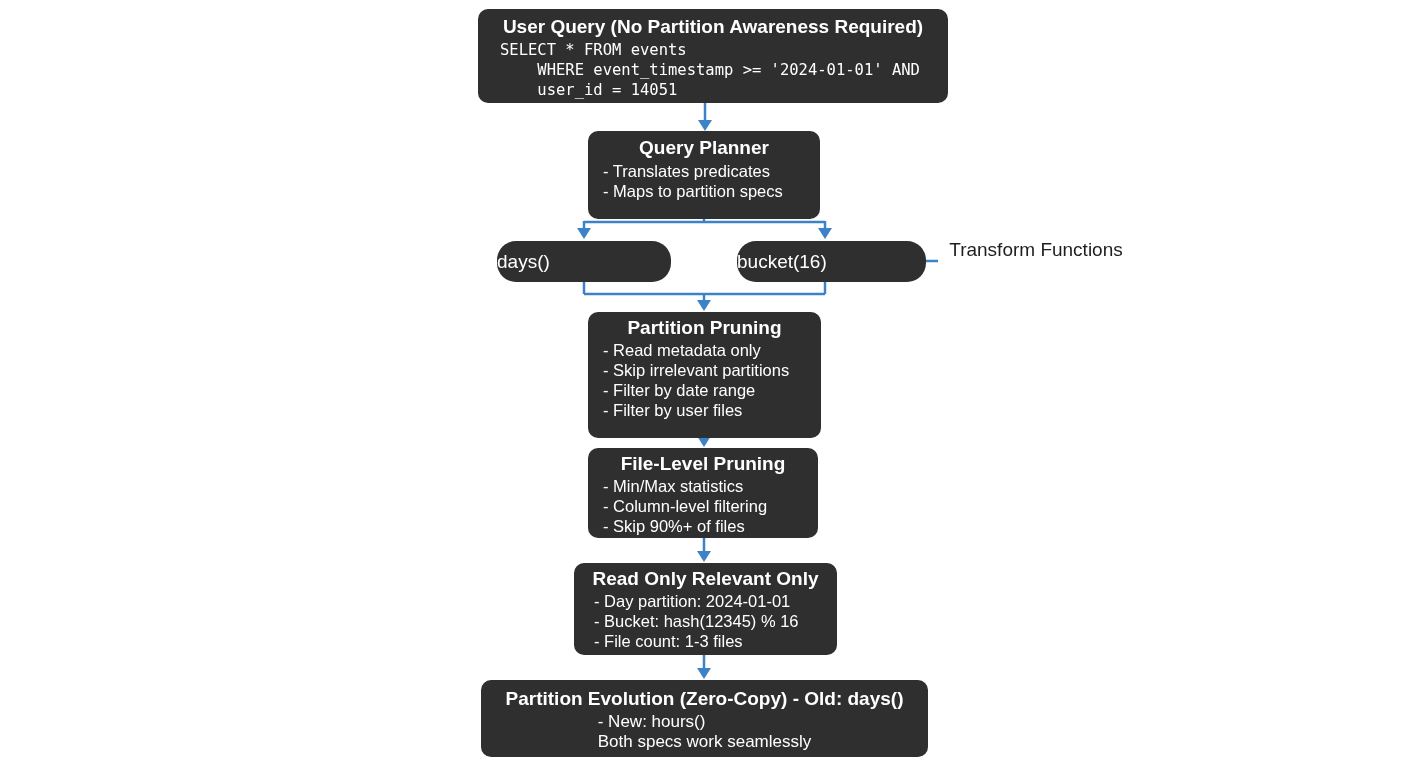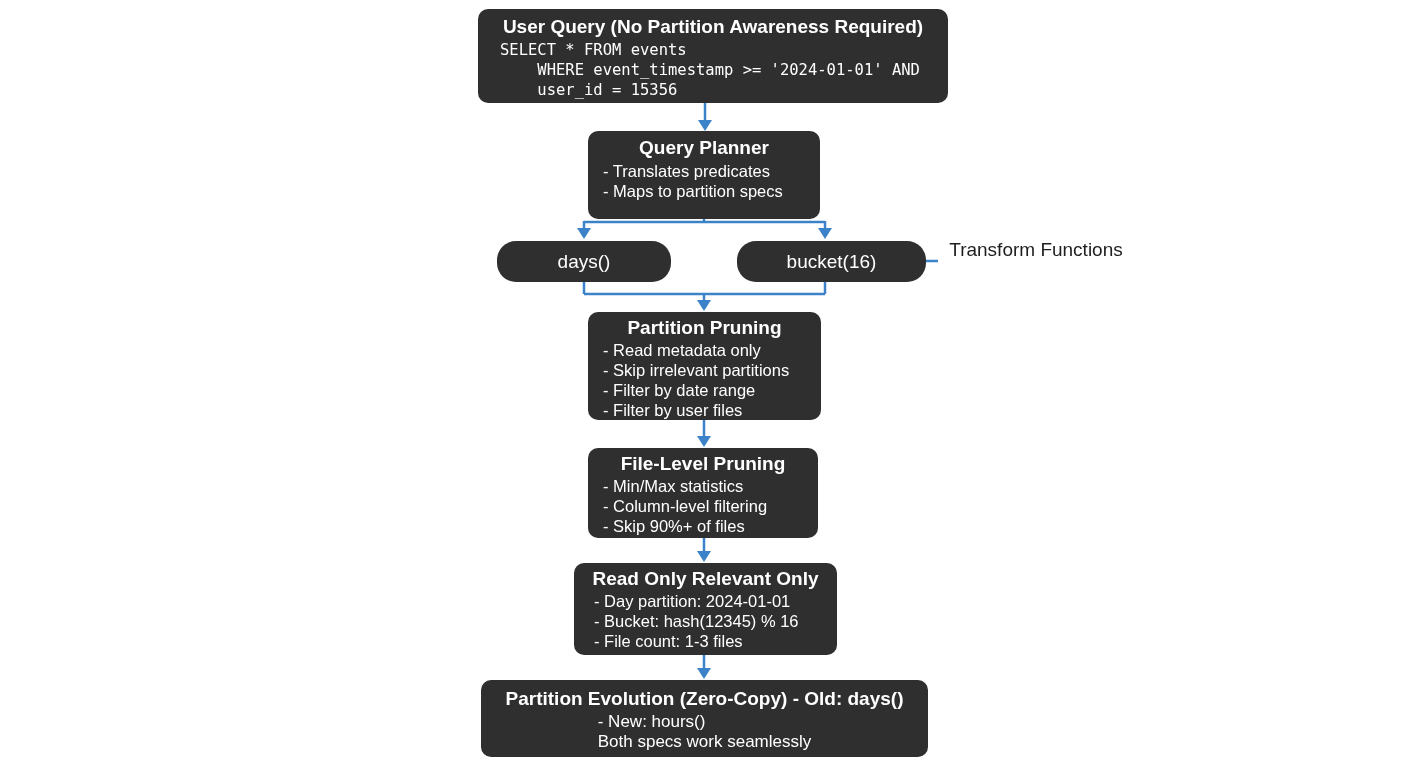--- a/index.html
+++ b/index.html
@@ -44,21 +44,21 @@
   }
   .bullet{white-space:pre;}
   .code{
     font-family:"DejaVu Sans Mono","Liberation Mono",monospace;
     font-size:15.5px;
     line-height:20px;
     padding-left:22px;
   }
   .code div{white-space:pre;}
   .leaf{
-    display:flex;align-items:center;justify-content:center;
+    display:flex;align-items:center;justify-content:flex-start;
     font-size:19px;
     border-radius:19px;
   }
   .center-block{text-align:center;}
   .center-block .inner{
     display:inline-block;
     text-align:left;
     font-size:17px;
     line-height:20px;
   }
@@ -121,21 +121,21 @@
       <path class="c-line" d="M704,655 L704,669"></path>
       <polygon class="c-head" points="697,668 711,668 704,679"></polygon>
     </g>
   </svg>
 
   <div class="node" style="left:470px;top:9px;width:470px;height:94px;margin-left:8px;">
     <div class="node-title">User Query (No Partition Awareness Required)</div>
     <div class="code">
       <div>SELECT * FROM events</div>
       <div>    WHERE event_timestamp &gt;= '2024-01-01' AND</div>
-      <div>    user_id = 15356</div>
+      <div>    user_id = 14051</div>
     </div>
   </div>
 
   <div class="node" style="left:588px;top:131px;width:232px;height:88px;">
     <div class="node-title" style="padding-top:4px;">Query Planner</div>
     <ul class="bullets">
       <li class="bullet">- Translates predicates</li>
       <li class="bullet">- Maps to partition specs</li>
     </ul>
   </div>
@@ -145,21 +145,21 @@
   </div>
 
   <div class="node leaf" style="left:737px;top:241px;width:189px;height:41px;">
     <span>bucket(16)</span>
   </div>
 
   <div class="annotation">
     <div>Transform Functions</div>
   </div>
 
-  <div class="node" style="left:588px;top:312px;width:233px;height:108px;">
+  <div class="node" style="left:588px;top:312px;width:233px;height:126px;">
     <div class="node-title compact">Partition Pruning</div>
     <ul class="bullets">
       <li class="bullet">- Read metadata only</li>
       <li class="bullet">- Skip irrelevant partitions</li>
       <li class="bullet">- Filter by date range</li>
       <li class="bullet">- Filter by user files</li>
     </ul>
   </div>
 
   <div class="node" style="left:588px;top:448px;width:230px;height:90px;">

